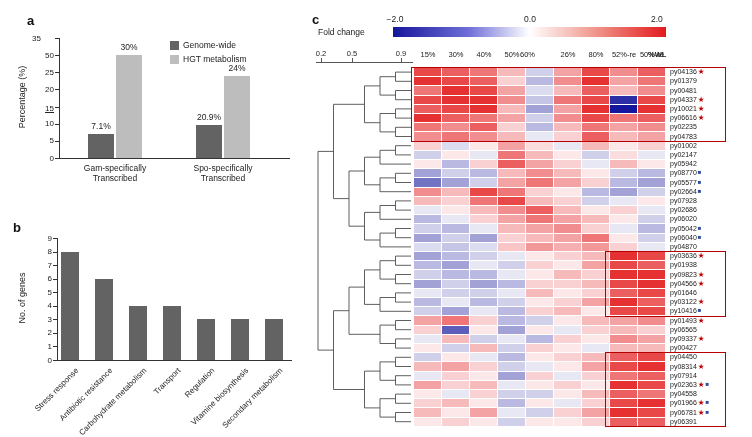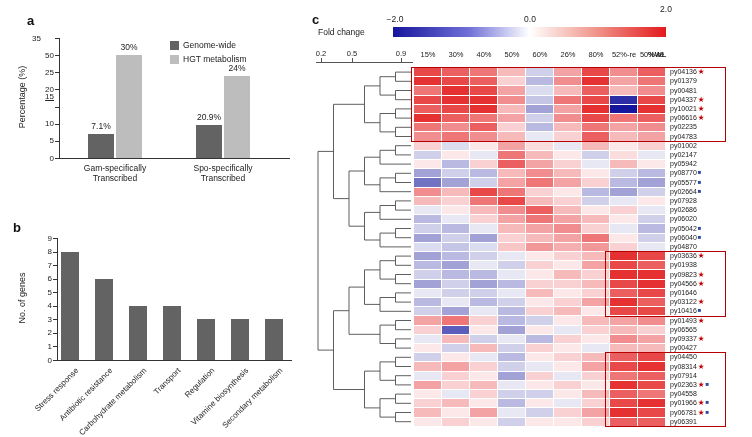--- a/index.html
+++ b/index.html
@@ -40,40 +40,40 @@
 
   <div class="panel-label" style="left:27px;top:13px;">a</div>
   <div class="panel-label" style="left:13px;top:220px;">b</div>
   <div class="panel-label" style="left:312px;top:12px;">c</div>
 
   <div class="rotlab" style="left:-38px;top:92px;width:120px;">Percentage (%)</div>
   <div class="rotlab" style="left:-38px;top:293px;width:120px;">No. of genes</div>
 
   <div class="cblab" style="left:380px;top:14px;width:30px;text-align:center;">−2.0</div>
   <div class="cblab" style="left:515px;top:14px;width:30px;text-align:center;">0.0</div>
-  <div class="cblab" style="left:651px;top:4px;width:30px;text-align:center;">2.0</div>
+  <div class="cblab" style="left:651px;top:14px;width:30px;">2.0</div>
   <div class="cblab" style="left:318px;top:27px;">Fold change</div>
   <div id="colorbar"></div>
 
   <div class="scaleline" style="left:316px;top:62px;width:97px;height:1px;"></div>
   <div class="chead" style="left:648px;top:50px;font-weight:bold;">%WL</div>
 
   <svg id="dendro" width="96" height="359" viewBox="0 0 96 359">
       <path d="M17.5 83.4L2.0 83.4L2.0 282.1L17.5 282.1M48.5 36.3L17.5 36.3L17.5 130.6L33.0 130.6M64.0 17.9L48.5 17.9L48.5 54.7L64.0 54.7M79.5 8.7L64.0 8.7L64.0 27.1L79.5 27.1M95.0 4.1L79.5 4.1L79.5 13.3L95.0 13.3M95.0 22.5L79.5 22.5L79.5 31.7L95.0 31.7M79.5 45.5L64.0 45.5L64.0 63.9L79.5 63.9M95.0 40.9L79.5 40.9L79.5 50.1L95.0 50.1M95.0 59.3L79.5 59.3L79.5 68.5L95.0 68.5M48.5 103.0L33.0 103.0L33.0 158.2L48.5 158.2M64.0 89.2L48.5 89.2L48.5 116.8L64.0 116.8M79.5 82.3L64.0 82.3L64.0 96.1L95.0 96.1M95.0 77.7L79.5 77.7L79.5 86.9L95.0 86.9M79.5 109.9L64.0 109.9L64.0 123.7L95.0 123.7M95.0 105.3L79.5 105.3L79.5 114.5L95.0 114.5M64.0 144.4L48.5 144.4L48.5 172.0L64.0 172.0M79.5 137.5L64.0 137.5L64.0 151.3L95.0 151.3M95.0 132.9L79.5 132.9L79.5 142.1L95.0 142.1M79.5 165.1L64.0 165.1L64.0 178.9L95.0 178.9M95.0 160.5L79.5 160.5L79.5 169.7L95.0 169.7M33.0 242.7L17.5 242.7L17.5 321.5L48.5 321.5M48.5 219.1L33.0 219.1L33.0 266.3L64.0 266.3M64.0 201.9L48.5 201.9L48.5 236.4L64.0 236.4M79.5 192.7L64.0 192.7L64.0 211.1L79.5 211.1M95.0 188.1L79.5 188.1L79.5 197.3L95.0 197.3M95.0 206.5L79.5 206.5L79.5 215.7L95.0 215.7M79.5 229.5L64.0 229.5L64.0 243.3L95.0 243.3M95.0 224.9L79.5 224.9L79.5 234.1L95.0 234.1M79.5 257.1L64.0 257.1L64.0 275.5L79.5 275.5M95.0 252.5L79.5 252.5L79.5 261.7L95.0 261.7M95.0 270.9L79.5 270.9L79.5 280.1L95.0 280.1M64.0 303.1L48.5 303.1L48.5 339.9L64.0 339.9M79.5 293.9L64.0 293.9L64.0 312.3L79.5 312.3M95.0 289.3L79.5 289.3L79.5 298.5L95.0 298.5M95.0 307.7L79.5 307.7L79.5 316.9L95.0 316.9M79.5 330.7L64.0 330.7L64.0 349.1L79.5 349.1M95.0 326.1L79.5 326.1L79.5 335.3L95.0 335.3M95.0 344.5L79.5 344.5L79.5 353.7L95.0 353.7" fill="none" stroke="#4d4d4d" stroke-width="0.9"></path>
     </svg>
 
 <div class="axis" style="left: 59px; top: 38px; width: 1px; height: 121px;"></div>
     <div class="axis" style="left: 59px; top: 158px; width: 231px; height: 1px;"></div>
     <div class="ytick" style="left: 32px; top: 153.5px; width: 22px; text-align: right;">0</div>
     <div class="tickmark" style="left: 55px; top: 158px; width: 4px; height: 1px;"></div>
     <div class="ytick" style="left: 32px; top: 136.4px; width: 22px; text-align: right;">5</div>
     <div class="tickmark" style="left: 55px; top: 140.9px; width: 4px; height: 1px;"></div>
     <div class="ytick" style="left: 32px; top: 119.2px; width: 22px; text-align: right;">10</div>
     <div class="tickmark" style="left: 55px; top: 123.7px; width: 4px; height: 1px;"></div>
-    <div class="ytick" style="left: 32px; top: 92px; width: 22px; text-align: right; text-decoration: underline;">15</div>
+    <div class="ytick" style="left: 32px; top: 104px; width: 22px; text-align: right; text-decoration: underline;">15</div>
     <div class="tickmark" style="left: 55px; top: 106.6px; width: 4px; height: 1px;"></div>
     <div class="ytick" style="left: 32px; top: 84.9px; width: 22px; text-align: right;">20</div>
     <div class="tickmark" style="left: 55px; top: 89.4px; width: 4px; height: 1px;"></div>
     <div class="ytick" style="left: 32px; top: 67.8px; width: 22px; text-align: right;">25</div>
     <div class="tickmark" style="left: 55px; top: 72.3px; width: 4px; height: 1px;"></div>
     <div class="ytick" style="left: 32px; top: 50.6px; width: 22px; text-align: right;">50</div>
     <div class="tickmark" style="left: 55px; top: 55.1px; width: 4px; height: 1px;"></div>
     <div class="ytick" style="left: 32px; top: 33.5px; width: 22px; text-align: left;">35</div>
     <div class="tickmark" style="left: 55px; top: 38px; width: 4px; height: 1px;"></div>
     <div class="bar" style="left: 88px; top: 134px; width: 26px; height: 24px; background: rgb(99, 99, 99);"></div>
@@ -139,21 +139,21 @@
     <div class="chead" style="left: 311px; top: 49px; width: 20px; text-align: center;">0.2</div>
     <div class="scaleline" style="left: 321px; top: 58px; width: 1px; height: 4px;"></div>
     <div class="chead" style="left: 342px; top: 49px; width: 20px; text-align: center;">0.5</div>
     <div class="scaleline" style="left: 352px; top: 58px; width: 1px; height: 4px;"></div>
     <div class="chead" style="left: 391px; top: 49px; width: 20px; text-align: center;">0.9</div>
     <div class="scaleline" style="left: 401px; top: 58px; width: 1px; height: 4px;"></div>
     <div class="chead" style="left: 408px; top: 50px; width: 40px; text-align: center;">15%</div>
     <div class="chead" style="left: 436px; top: 50px; width: 40px; text-align: center;">30%</div>
     <div class="chead" style="left: 464px; top: 50px; width: 40px; text-align: center;">40%</div>
     <div class="chead" style="left: 492px; top: 50px; width: 40px; text-align: center;">50%</div>
-    <div class="chead" style="left: 520px; top: 50px; width: 40px; text-align: center;">60%</div>
+    <div class="chead" style="left: 520px; top: 50px; width: 40px; ">60%</div>
     <div class="chead" style="left: 548px; top: 50px; width: 40px; text-align: center;">26%</div>
     <div class="chead" style="left: 576px; top: 50px; width: 40px; text-align: center;">80%</div>
     <div class="chead" style="left: 604px; top: 50px; width: 40px; text-align: center;">52%-re</div>
     <div class="chead" style="left: 632px; top: 50px; width: 40px; text-align: center;">50%-re</div>
     <div class="cell" style="left: 414px; top: 68px; width: 27px; height: 8.2px; background: rgb(233, 72, 73);"></div>
     <div class="cell" style="left: 442px; top: 68px; width: 27px; height: 8.2px; background: rgb(235, 95, 96);"></div>
     <div class="cell" style="left: 470px; top: 68px; width: 27px; height: 8.2px; background: rgb(238, 118, 119);"></div>
     <div class="cell" style="left: 498px; top: 68px; width: 27px; height: 8.2px; background: rgb(247, 186, 187);"></div>
     <div class="cell" style="left: 526px; top: 68px; width: 27px; height: 8.2px; background: rgb(208, 208, 235);"></div>
     <div class="cell" style="left: 554px; top: 68px; width: 27px; height: 8.2px; background: rgb(244, 163, 164);"></div>

